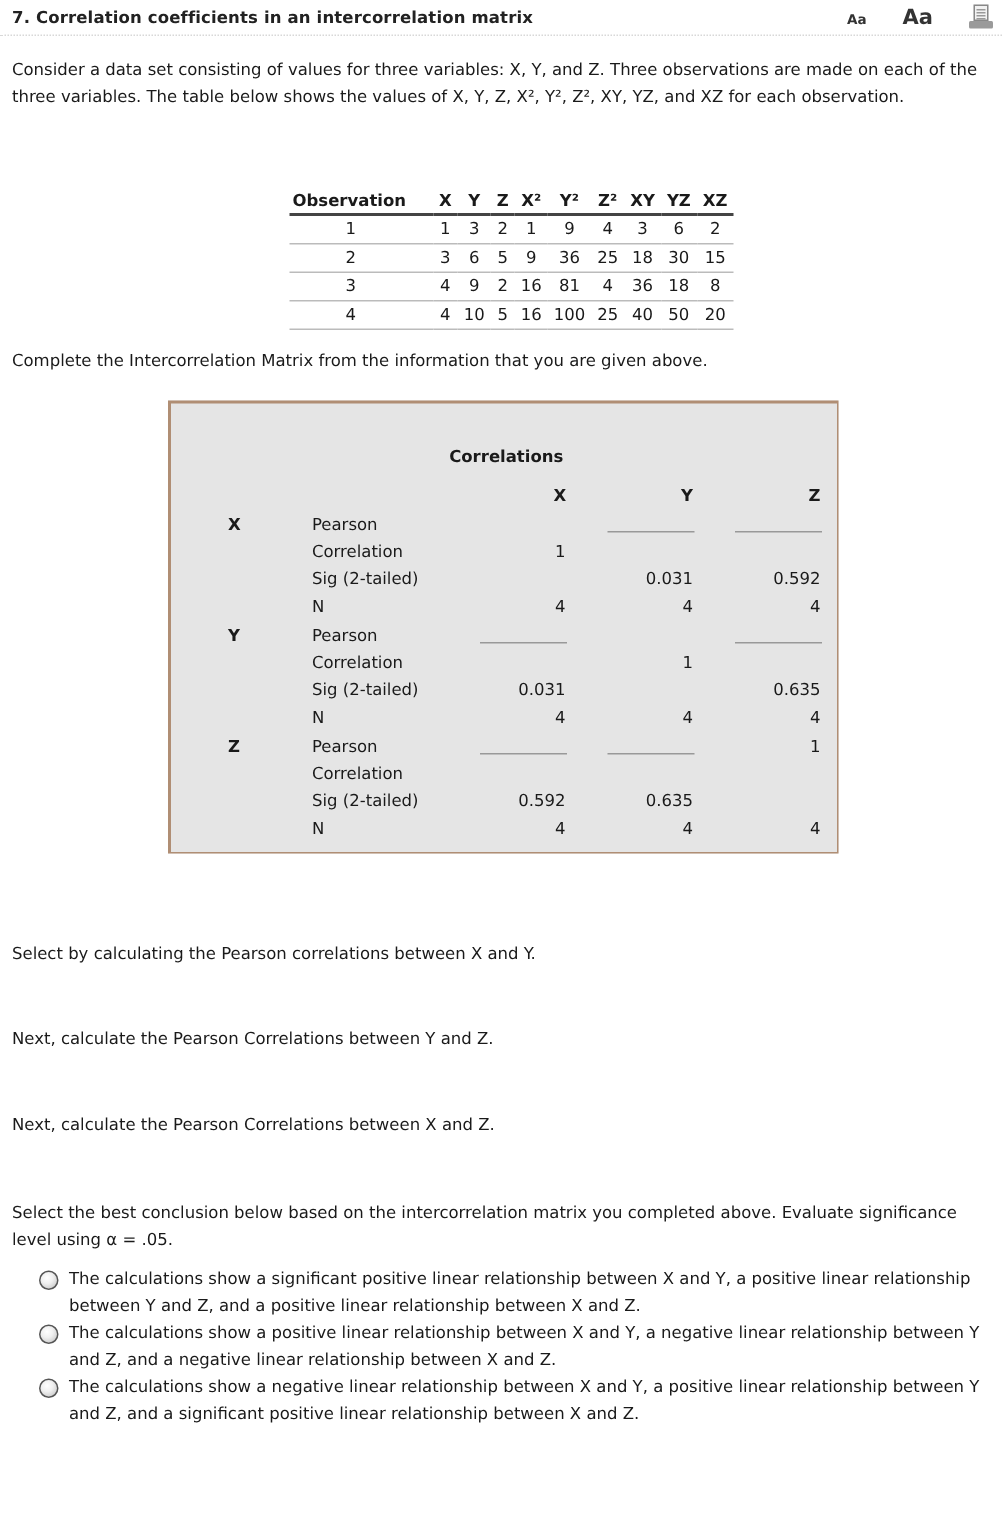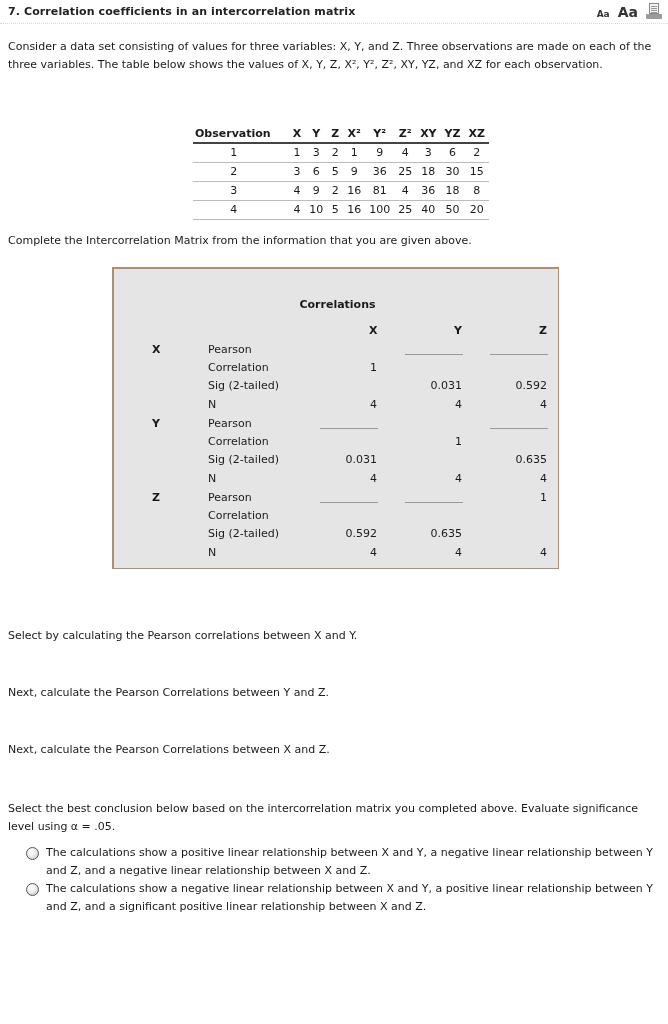--- a/index.html
+++ b/index.html
@@ -1,21 +1,21 @@
 <!DOCTYPE html>
 <html><head>
 <meta charset="utf-8">
 <style>
   * { box-sizing: border-box; margin: 0; padding: 0; }
   html, body { width: 668px; height: 1024px; background: #ffffff; overflow: hidden; }
   body { font-family: "DejaVu Sans", "Liberation Sans", sans-serif; font-size: 11px; color: #1a1a1a; position: relative; }
 
   .header { position: absolute; left: 0; top: 0; width: 668px; height: 24px; border-bottom: 1px dotted #d8d8d8; }
   .title { position: absolute; left: 8px; top: 5px; font-size: 11px; font-weight: bold; color: #222; letter-spacing: 0.1px; text-align: right; }
-  .tools { position: absolute; right: 6px; top: 3px; display: flex; align-items: flex-end; gap: 8px; }
+  .tools { position: absolute; right: 6px; top: 3px; display: flex; align-items: flex-end; gap: 24px; }
   .aa-small { font-size: 9px; font-weight: bold; color: #333; cursor: pointer; }
   .aa-large { font-size: 14px; font-weight: bold; color: #333; cursor: pointer; line-height: 14px; }
   .print-icon { width: 16px; height: 16px; position: relative; cursor: pointer; }
   .print-icon .paper { position: absolute; left: 3px; top: 0; width: 10px; height: 11px; border: 1px solid #888; background: #f2f2f2; }
   .print-icon .paper::before { content: ""; position: absolute; left: 1px; top: 2px; width: 6px; height: 1px; background: #999; box-shadow: 0 2px 0 #999, 0 4px 0 #999, 0 6px 0 #999; }
   .print-icon .base { position: absolute; left: 0; top: 11px; width: 16px; height: 5px; background: #9a9a9a; border-radius: 1px; }
 
   .intro { position: absolute; left: 8px; top: 38px; width: 650px; line-height: 18px; font-size: 11px; }
 
   .data-table { position: absolute; left: 193px; top: 89px; border-collapse: collapse; font-size: 11px; margin-top: 36px; }
@@ -181,19 +181,23 @@
 
 <div class="instr" style="top:629px;">Select by calculating the Pearson correlations between X and Y.</div>
 <div class="instr" style="top:686px;">Next, calculate the Pearson Correlations between Y and Z.</div>
 <div class="instr" style="top:743px;">Next, calculate the Pearson Correlations between X and Z.</div>
 
 <div class="instr" style="top:800px; width:650px; line-height:18px;">Select the best conclusion below based on the intercorrelation matrix you completed above. Evaluate significance level using α = .05.</div>
 
 <div class="options">
   <label class="option">
     <span class="radio"></span>
+    <span class="option-text">The calculations show a significant positive linear relationship between X and Y, a positive linear relationship between Y and Z, and a positive linear relationship between X and Z.</span>
+  </label>
+  <label class="option">
+    <span class="radio"></span>
     <span class="option-text">The calculations show a positive linear relationship between X and Y, a negative linear relationship between Y and Z, and a negative linear relationship between X and Z.</span>
   </label>
   <label class="option">
     <span class="radio"></span>
     <span class="option-text">The calculations show a negative linear relationship between X and Y, a positive linear relationship between Y and Z, and a significant positive linear relationship between X and Z.</span>
   </label>
 </div>
 
 </body></html>

